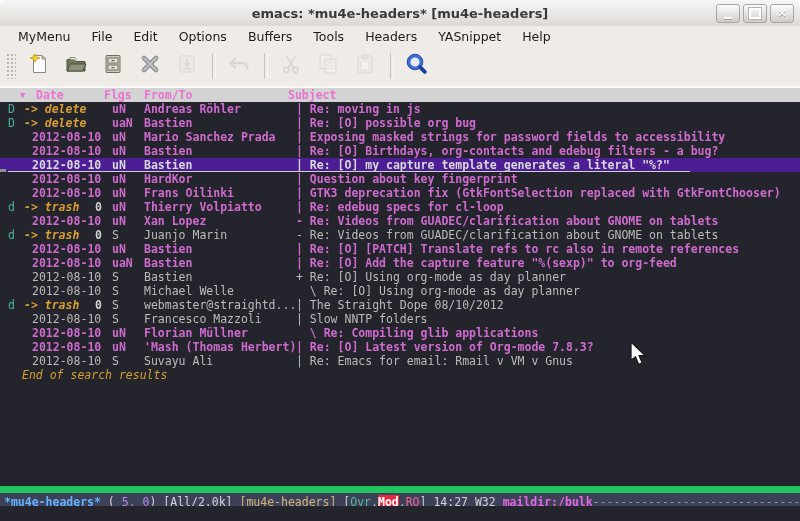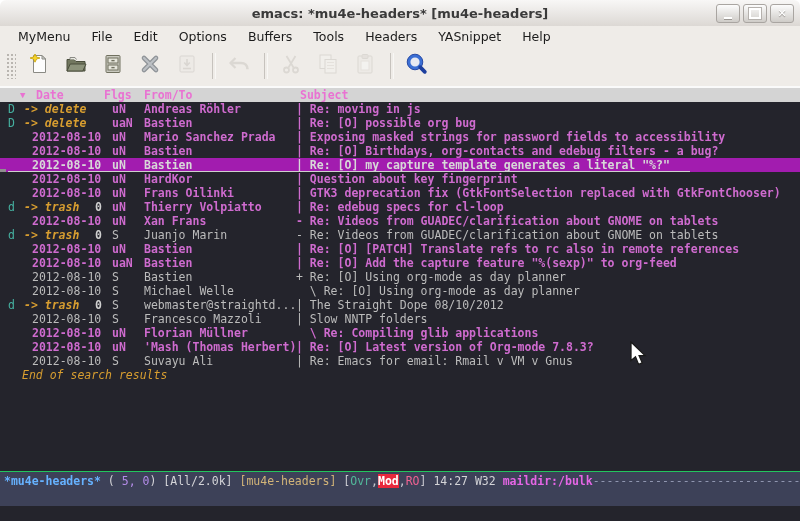--- a/index.html
+++ b/index.html
@@ -36,43 +36,43 @@
   .frame{position:absolute;left:0;top:86px;width:800px;bottom:0;background:#24242c;
     border-top:2px solid #fafafa;box-sizing:border-box;
     font-family:"DejaVu Sans Mono",monospace;font-size:11.5px;line-height:14px;}
 
   .headerline{position:relative;height:14px;background:#d4d4d4;color:#e972d2;font-weight:bold;white-space:pre;}
   .hl{position:absolute;top:0;}
   .hl-sort{left:20px;font-size:9px;}
   .hl-date{left:36px;}
   .hl-flags{left:104px;}
   .hl-from{left:144px;}
-  .hl-subject{left:300px;}
+  .hl-subject{left:288px;}
 
   .list{position:relative;}
   .row{position:relative;height:14px;white-space:pre;padding-left:8px;box-sizing:border-box;}
   .c{display:inline-block;vertical-align:top;height:14px;overflow:hidden;white-space:pre;}
   .c-mark{width:16px;color:#45b0a0;}
   .c-datecell{width:88px;position:relative;}
   .c-datecell .date{padding-left:8px;}
   .c-flags{width:32px;}
   .c-from{width:152px;}
   .action-label{color:#d89e30;font-weight:bold;font-style:italic;}
   .extra{position:absolute;right:10px;top:0;color:#cfcfcf;font-weight:bold;font-style:normal;}
   .row.unread .date,.row.unread .c-flags,.row.unread .c-from,.row.unread .c-subj{color:#cf6bcf;font-weight:bold;}
   .row.read .date,.row.read .c-flags,.row.read .c-from,.row.read .c-subj{color:#bcbcbc;}
-  .row.highlight{background:#a21caf;}
+  .row.highlight{background:#4c1d95;}
   .row.highlight .date,.row.highlight .c-flags,.row.highlight .c-from,.row.highlight .c-subj{color:#d8d8d8;font-weight:bold;}
   .row.highlight .hl-underline{position:absolute;left:8px;right:110px;bottom:0;border-bottom:1px solid #cfcfcf;}
   .row.highlight .fringe-dash{position:absolute;left:0;bottom:0;width:6px;height:3px;background:#8f8f8f;}
 
   .end-marker{color:#d89e30;font-style:italic;padding-left:22px;white-space:pre;}
 
-  .modeline{position:absolute;left:0;bottom:15px;width:800px;height:35px;background:#3d4158;
-    border-top:1px solid #22c55e;box-sizing:border-box;line-height:19px;padding-left:4px;white-space:pre;overflow:hidden;}
+  .modeline{position:absolute;left:0;bottom:15px;width:800px;height:20px;background:#3d4158;
+    border-top:7px solid #22c55e;box-sizing:border-box;line-height:19px;padding-left:4px;white-space:pre;overflow:hidden;}
   .ml-buffer{color:#66b2ff;font-weight:bold;}
   .ml-fg{color:#d4d4d8;}
   .ml-pos{color:#b48ce8;}
   .ml-mode{color:#d2b478;}
   .ml-dim{color:#c9c9d0;}
   .ml-ovr{color:#52b89a;}
   .ml-mod{color:#ffffff;background:#e8283c;font-weight:bold;}
   .ml-ro{color:#f06292;}
   .ml-folder{color:#e566e5;font-weight:bold;}
   .ml-dashes{color:#9096b0;}
@@ -200,21 +200,21 @@
     </div>
     <div class="list">
         <div class="row unread"><span class="c c-mark">D</span><span class="c c-datecell"><span class="action-label">-&gt; delete</span></span><span class="c c-flags">uN</span><span class="c c-from">Andreas Röhler</span><span class="c c-subj">| Re: moving in js</span></div>
         <div class="row unread"><span class="c c-mark">D</span><span class="c c-datecell"><span class="action-label">-&gt; delete</span></span><span class="c c-flags">uaN</span><span class="c c-from">Bastien</span><span class="c c-subj">| Re: [O] possible org bug</span></div>
         <div class="row unread"><span class="c c-mark"></span><span class="c c-datecell"><span class="date">2012-08-10</span></span><span class="c c-flags">uN</span><span class="c c-from">Mario Sanchez Prada</span><span class="c c-subj">| Exposing masked strings for password fields to accessibility</span></div>
         <div class="row unread"><span class="c c-mark"></span><span class="c c-datecell"><span class="date">2012-08-10</span></span><span class="c c-flags">uN</span><span class="c c-from">Bastien</span><span class="c c-subj">| Re: [O] Birthdays, org-contacts and edebug filters - a bug?</span></div>
         <div class="row highlight"><span class="c c-mark"></span><span class="c c-datecell"><span class="date">2012-08-10</span></span><span class="c c-flags">uN</span><span class="c c-from">Bastien</span><span class="c c-subj">| Re: [O] my capture template generates a literal "%?"</span><span class="hl-underline"></span><span class="fringe-dash"></span></div>
         <div class="row unread"><span class="c c-mark"></span><span class="c c-datecell"><span class="date">2012-08-10</span></span><span class="c c-flags">uN</span><span class="c c-from">HardKor</span><span class="c c-subj">| Question about key fingerprint</span></div>
         <div class="row unread"><span class="c c-mark"></span><span class="c c-datecell"><span class="date">2012-08-10</span></span><span class="c c-flags">uN</span><span class="c c-from">Frans Oilinki</span><span class="c c-subj">| GTK3 deprecation fix (GtkFontSelection replaced with GtkFontChooser)</span></div>
         <div class="row unread"><span class="c c-mark">d</span><span class="c c-datecell"><span class="action-label">-&gt; trash</span><span class="extra">0</span></span><span class="c c-flags">uN</span><span class="c c-from">Thierry Volpiatto</span><span class="c c-subj">| Re: edebug specs for cl-loop</span></div>
-        <div class="row unread"><span class="c c-mark"></span><span class="c c-datecell"><span class="date">2012-08-10</span></span><span class="c c-flags">uN</span><span class="c c-from">Xan Frans</span><span class="c c-subj">- Re: Videos from GUADEC/clarification about GNOME on tablets</span></div>
+        <div class="row unread"><span class="c c-mark"></span><span class="c c-datecell"><span class="date">2012-08-10</span></span><span class="c c-flags">uN</span><span class="c c-from">Xan Lopez</span><span class="c c-subj">- Re: Videos from GUADEC/clarification about GNOME on tablets</span></div>
         <div class="row read"><span class="c c-mark">d</span><span class="c c-datecell"><span class="action-label">-&gt; trash</span><span class="extra">0</span></span><span class="c c-flags">S</span><span class="c c-from">Juanjo Marin</span><span class="c c-subj">- Re: Videos from GUADEC/clarification about GNOME on tablets</span></div>
         <div class="row unread"><span class="c c-mark"></span><span class="c c-datecell"><span class="date">2012-08-10</span></span><span class="c c-flags">uN</span><span class="c c-from">Bastien</span><span class="c c-subj">| Re: [O] [PATCH] Translate refs to rc also in remote references</span></div>
         <div class="row unread"><span class="c c-mark"></span><span class="c c-datecell"><span class="date">2012-08-10</span></span><span class="c c-flags">uaN</span><span class="c c-from">Bastien</span><span class="c c-subj">| Re: [O] Add the capture feature "%(sexp)" to org-feed</span></div>
         <div class="row read"><span class="c c-mark"></span><span class="c c-datecell"><span class="date">2012-08-10</span></span><span class="c c-flags">S</span><span class="c c-from">Bastien</span><span class="c c-subj">+ Re: [O] Using org-mode as day planner</span></div>
         <div class="row read"><span class="c c-mark"></span><span class="c c-datecell"><span class="date">2012-08-10</span></span><span class="c c-flags">S</span><span class="c c-from">Michael Welle</span><span class="c c-subj">  \ Re: [O] Using org-mode as day planner</span></div>
         <div class="row read"><span class="c c-mark">d</span><span class="c c-datecell"><span class="action-label">-&gt; trash</span><span class="extra">0</span></span><span class="c c-flags">S</span><span class="c c-from">webmaster@straightd...</span><span class="c c-subj">| The Straight Dope 08/10/2012</span></div>
         <div class="row read"><span class="c c-mark"></span><span class="c c-datecell"><span class="date">2012-08-10</span></span><span class="c c-flags">S</span><span class="c c-from">Francesco Mazzoli</span><span class="c c-subj">| Slow NNTP folders</span></div>
         <div class="row unread"><span class="c c-mark"></span><span class="c c-datecell"><span class="date">2012-08-10</span></span><span class="c c-flags">uN</span><span class="c c-from">Florian Müllner</span><span class="c c-subj">  \ Re: Compiling glib applications</span></div>
         <div class="row unread"><span class="c c-mark"></span><span class="c c-datecell"><span class="date">2012-08-10</span></span><span class="c c-flags">uN</span><span class="c c-from">'Mash (Thomas Herbert)</span><span class="c c-subj">| Re: [O] Latest version of Org-mode 7.8.3?</span></div>
         <div class="row read"><span class="c c-mark"></span><span class="c c-datecell"><span class="date">2012-08-10</span></span><span class="c c-flags">S</span><span class="c c-from">Suvayu Ali</span><span class="c c-subj">| Re: Emacs for email: Rmail v VM v Gnus</span></div>

